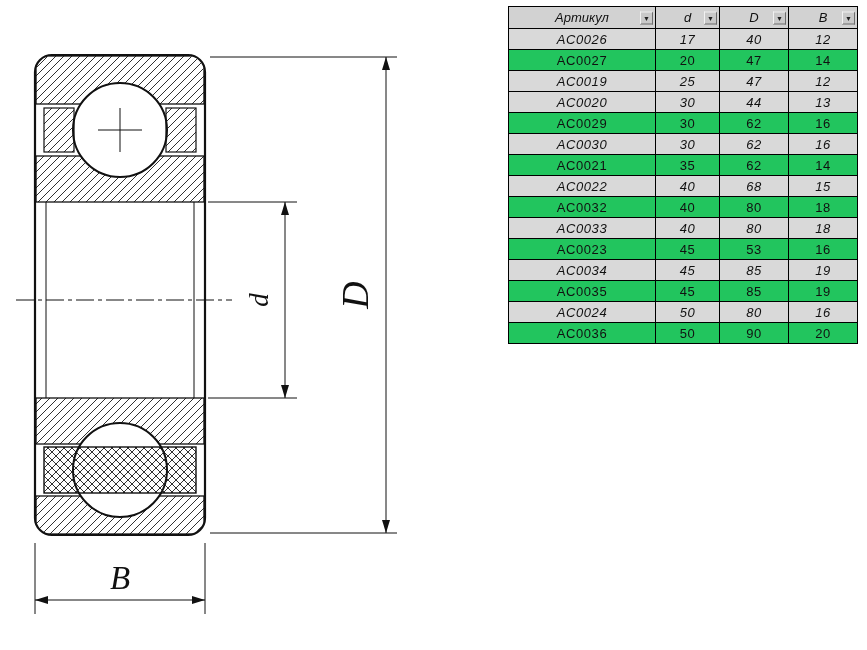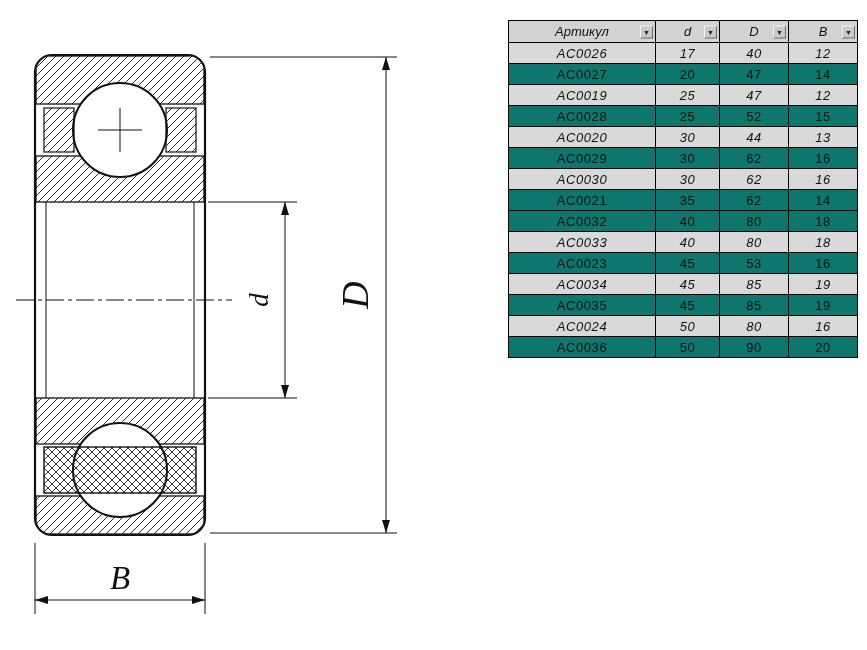--- a/index.html
+++ b/index.html
@@ -15,24 +15,24 @@
   .dim-label {
     font-family: "Liberation Serif", serif;
     font-style: italic;
     fill: #111;
   }
 
   
   .spec-table {
     position: absolute;
     left: 508px;
-    top: 20px;
+    top: 6px;
     border-collapse: collapse;
     table-layout: fixed;
-    background: #0f766e;
+    background: #22c55e;
   }
   .spec-table th, .spec-table td {
     border: 1px solid #000000;
     padding: 0;
     text-align: center;
     color: #111111;
     overflow: hidden;
     white-space: nowrap;
   }
   .spec-table th {
@@ -196,26 +196,20 @@
           <td>20</td>
           <td>47</td>
           <td>14</td>
         </tr>
         <tr class="alt">
           <td>AC0019</td>
           <td>25</td>
           <td>47</td>
           <td>12</td>
         </tr>
-        <tr>
-          <td>AC0028</td>
-          <td>25</td>
-          <td>52</td>
-          <td>15</td>
-        </tr>
         <tr class="alt">
           <td>AC0020</td>
           <td>30</td>
           <td>44</td>
           <td>13</td>
         </tr>
         <tr>
           <td>AC0029</td>
           <td>30</td>
           <td>62</td>
@@ -226,20 +220,26 @@
           <td>30</td>
           <td>62</td>
           <td>16</td>
         </tr>
         <tr>
           <td>AC0021</td>
           <td>35</td>
           <td>62</td>
           <td>14</td>
         </tr>
+        <tr class="alt">
+          <td>AC0022</td>
+          <td>40</td>
+          <td>68</td>
+          <td>15</td>
+        </tr>
         <tr>
           <td>AC0032</td>
           <td>40</td>
           <td>80</td>
           <td>18</td>
         </tr>
         <tr class="alt">
           <td>AC0033</td>
           <td>40</td>
           <td>80</td>

